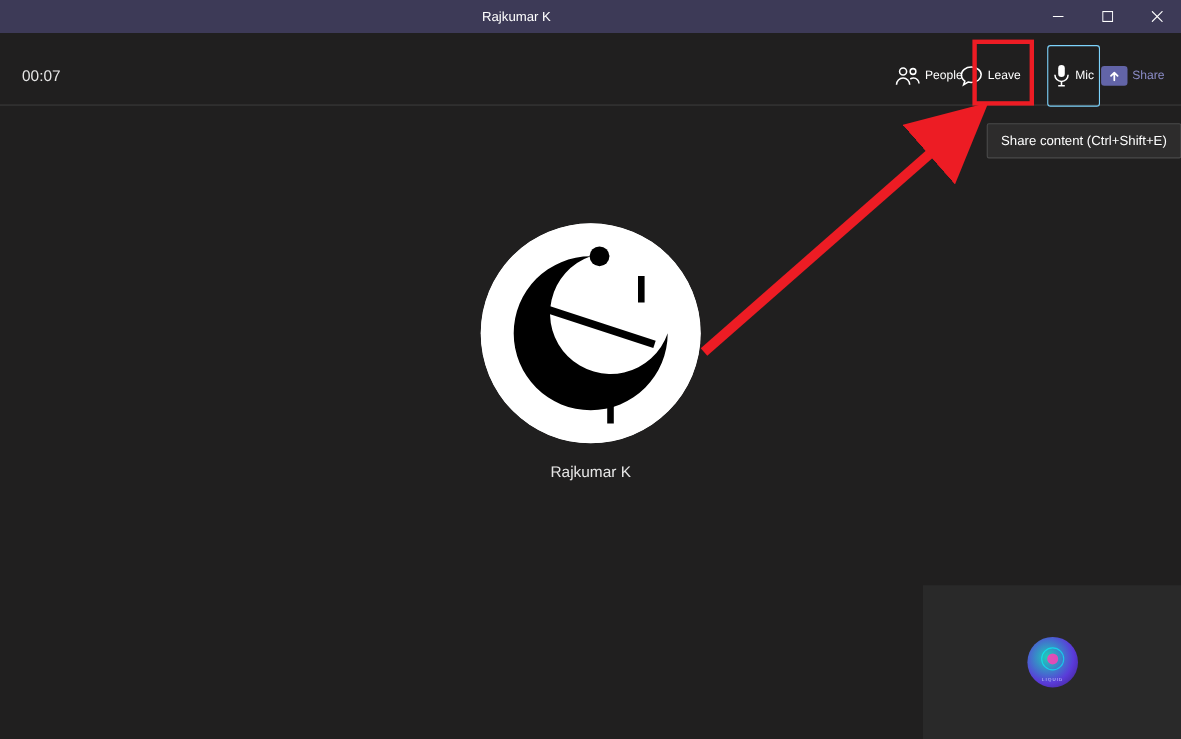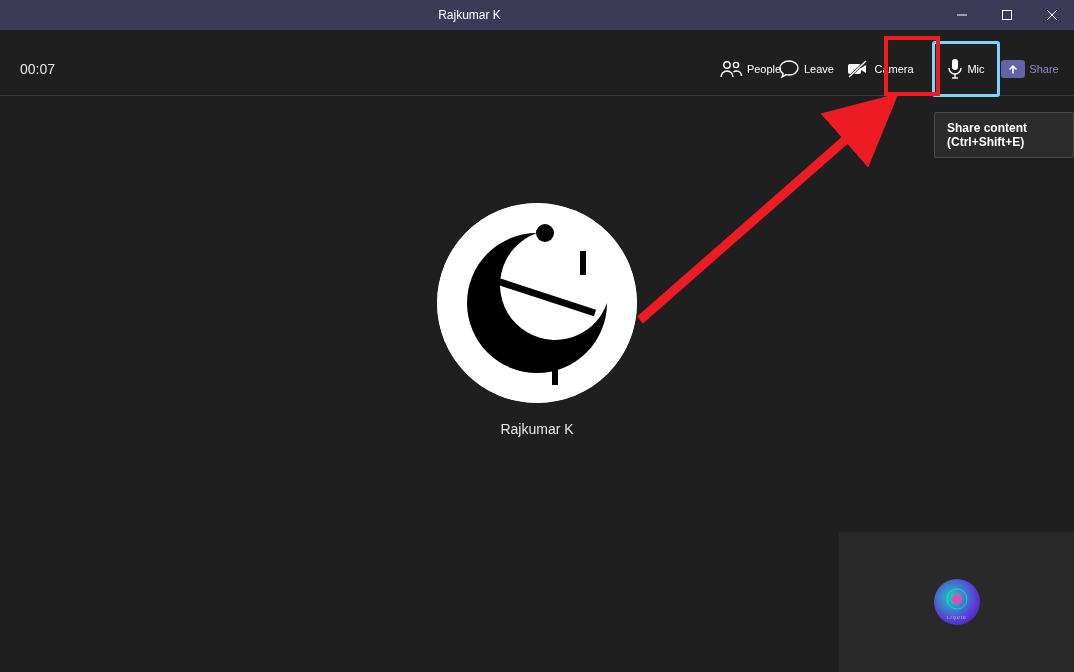--- a/index.html
+++ b/index.html
@@ -15,21 +15,21 @@
     height:66px; width:100%; display:flex; align-items:center; padding:12px 20px 0 20px; color:#fff;
     border-bottom:1px solid #3a3a3a;
   }
   .timer { font-size:14px; color:#e6e6e6; }
   .spacer { flex:1; }
   .tool-btn {
     display:flex; flex-direction:row; align-items:center; justify-content:center;
     width:56px; height:56px; font-size:11px; color:#fff; gap:4px; border-radius:3px;
   }
   .tool-btn .icon-slot { height:24px; display:flex; align-items:center; justify-content:center; }
-  .tool-boxed { border:3px solid #7dd3fc; width:68px; height:56px;margin-left:18px; }
+  .tool-boxed { border:1px solid #7dd3fc; width:48px; height:56px; }
   .share-box { width:48px; height:56px; }
   .share-icon-tile { width:24px; height:18px; background:#6264a7; border-radius:3px; display:flex; align-items:center; justify-content:center; }
   .highlight-box { position:absolute; border:4px solid #ed1c24; pointer-events:none; }
   .leave-btn {
     background:#c4314b; color:#fff; height:34px; padding:0 14px; border-radius:3px;
     display:flex; align-items:center; gap:8px; font-size:14px; font-weight:600; margin-left:12px;
   }
   .tooltip {
     position:absolute; background:#2d2c2c; color:#fff; font-size:12px; padding:8px 12px;
     border:1px solid #4a4a4a; border-radius:2px;
@@ -102,31 +102,20 @@
         <svg width="22" height="20" viewBox="0 0 22 20">
             <path d="M11 2c5 0 9 3.1 9 7s-4 7-9 7c-1 0-2-.1-2.9-.4L4 18l1.1-3.3C3.2 13.4 2 11.3 2 9c0-3.9 4-7 9-7z" fill="none" stroke="#fff" stroke-width="1.4"></path>
           </svg>
       </span>
       <span>Leave</span>
     </div>
 
 
     <div style="width:18px"></div>
 
-    <div class="tool-btn">
-      <span class="icon-slot">
-        <svg width="24" height="20" viewBox="0 0 24 20">
-            <rect x="2" y="5" width="13" height="10" rx="2" fill="#fff"></rect>
-            <path d="M15 9l5-3v8l-5-3z" fill="#fff"></path>
-            <line x1="3" y1="18" x2="20" y2="2" stroke="#201f1f" stroke-width="2.5"></line>
-            <line x1="3" y1="18" x2="20" y2="2" stroke="#fff" stroke-width="1.4"></line>
-          </svg>
-      </span>
-      <span>Camera</span>
-    </div>
 
     <div style="width:6px"></div>
 
     <div class="tool-btn tool-boxed">
       <span class="icon-slot">
         <svg width="16" height="22" viewBox="0 0 16 22">
             <rect x="5" y="1" width="6" height="11" rx="3" fill="#fff"></rect>
             <path d="M2 10c0 3.3 2.7 6 6 6s6-2.7 6-6" fill="none" stroke="#fff" stroke-width="1.4"></path>
             <line x1="8" y1="16" x2="8" y2="20" stroke="#fff" stroke-width="1.4"></line>
             <line x1="5" y1="20" x2="11" y2="20" stroke="#fff" stroke-width="1.4"></line>
@@ -145,21 +134,21 @@
             </svg>
         </span>
       </span>
       <span style="color:#8b8cc7">Share</span>
     </div>
 
   </div>
 
   <div class="highlight-box" style="left:884px; top:6px; width:56px; height:60px;"></div>
 
-  <div class="tooltip" style="left:934px; top:82px;font-weight:bold;">
+  <div class="tooltip" style="left:897px; top:82px;">
     <span>Share content (Ctrl+Shift+E)</span>
   </div>
 
   <svg class="arrow-annot" style="left:620px; top:60px;" width="300" height="240" viewBox="0 0 300 240">
     <defs>
       <marker id="ahead" markerWidth="8" markerHeight="8" refX="6" refY="4" orient="auto">
         <polygon points="0,0 8,4 0,8" fill="#ed1c24"></polygon>
       </marker>
     </defs>
     <line x1="20" y1="230" x2="265" y2="15" stroke="#ed1c24" stroke-width="9" marker-end="url(#ahead)"></line>

